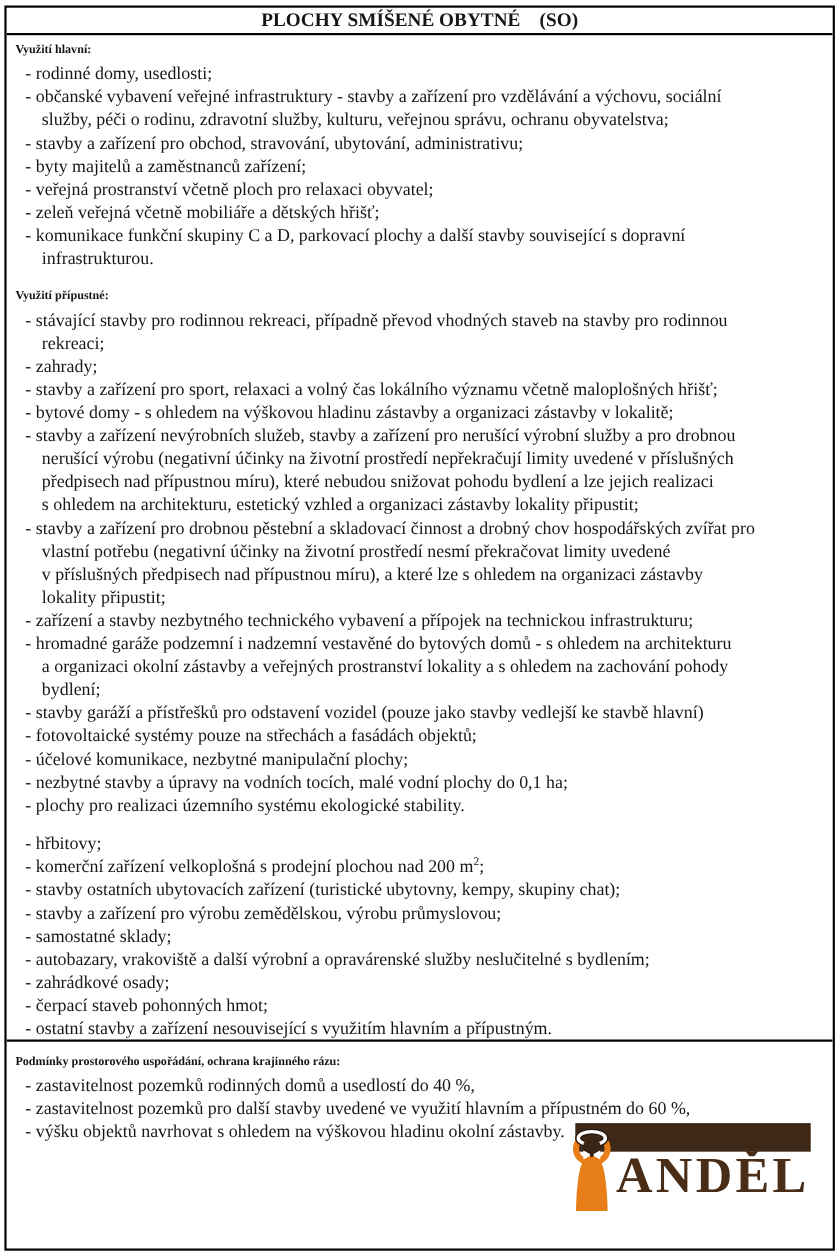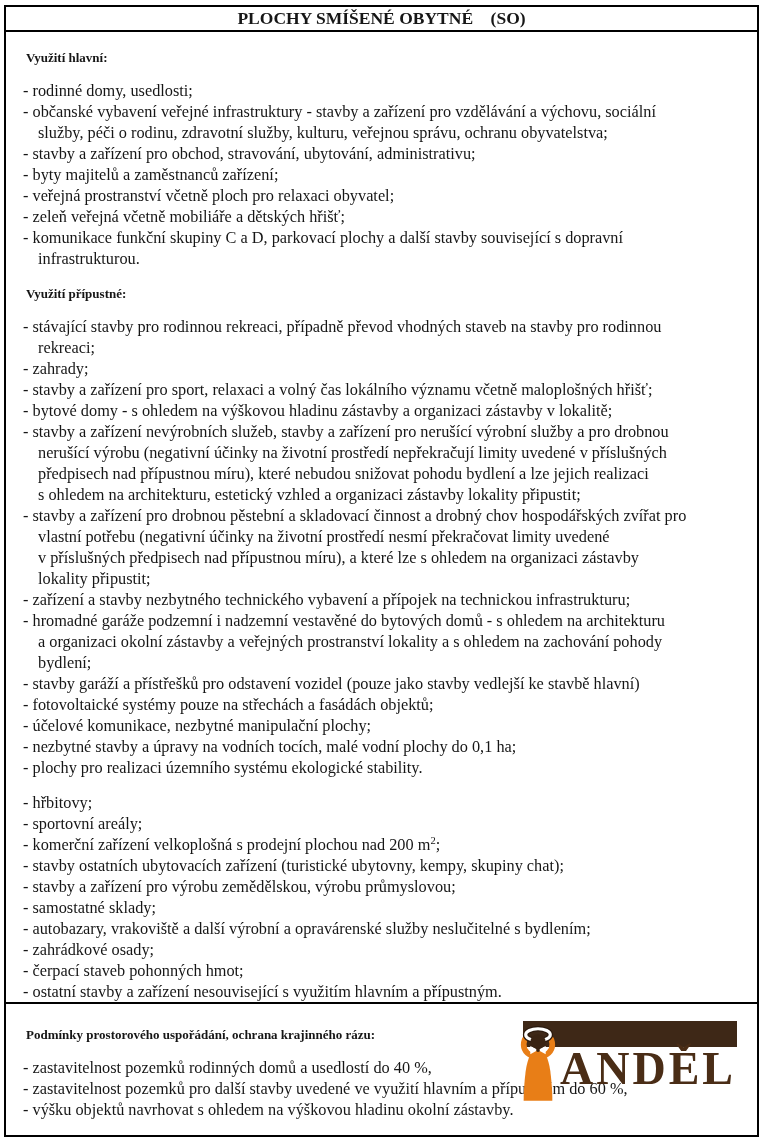--- a/index.html
+++ b/index.html
@@ -21,21 +21,21 @@
     text-align:center;
     font-weight:bold;
     font-size:17.5px;
     line-height:23px;
     white-space:pre;
   }
   .content { padding:3px 8px 0 8px; font-size:16.3px; line-height:21px; }
   section { margin:0; }
   .sec-gap { margin-bottom:14px; }
   h2.sec-heading {
-    margin:12px; font-size:13px; line-height:21px; font-weight:bold;
+    margin:0; font-size:11px; line-height:21px; font-weight:bold;
   }
   .item {
     padding-left:24px; text-indent:-15px;
     white-space:pre-line;
   }
   .item sup { font-size:10.5px; line-height:0; }
   .section4 {
     border-top:2px solid #000;
     margin:0 -8px;
     padding:8px 8px 0 8px;
@@ -103,21 +103,20 @@
 bydlení;</div>
       <div class="item">- stavby garáží a přístřešků pro odstavení vozidel (pouze jako stavby vedlejší ke stavbě hlavní)</div>
       <div class="item">- fotovoltaické systémy pouze na střechách a fasádách objektů;</div>
       <div class="item">- účelové komunikace, nezbytné manipulační plochy;</div>
       <div class="item">- nezbytné stavby a úpravy na vodních tocích, malé vodní plochy do 0,1 ha;</div>
       <div class="item">- plochy pro realizaci územního systému ekologické stability.</div>
     </section>
 
     <section>
       <div class="item">- hřbitovy;</div>
-      <div class="item">- sportovní areály;</div>
       <div class="item"><span>- komerční zařízení velkoplošná s prodejní plochou nad 200 m</span><sup>2</sup><span>;</span></div>
       <div class="item">- stavby ostatních ubytovacích zařízení (turistické ubytovny, kempy, skupiny chat);</div>
       <div class="item">- stavby a zařízení pro výrobu zemědělskou, výrobu průmyslovou;</div>
       <div class="item">- samostatné sklady;</div>
       <div class="item">- autobazary, vrakoviště a další výrobní a opravárenské služby neslučitelné s bydlením;</div>
       <div class="item">- zahrádkové osady;</div>
       <div class="item">- čerpací staveb pohonných hmot;</div>
       <div class="item">- ostatní stavby a zařízení nesouvisející s využitím hlavním a přípustným.</div>
     </section>
 

